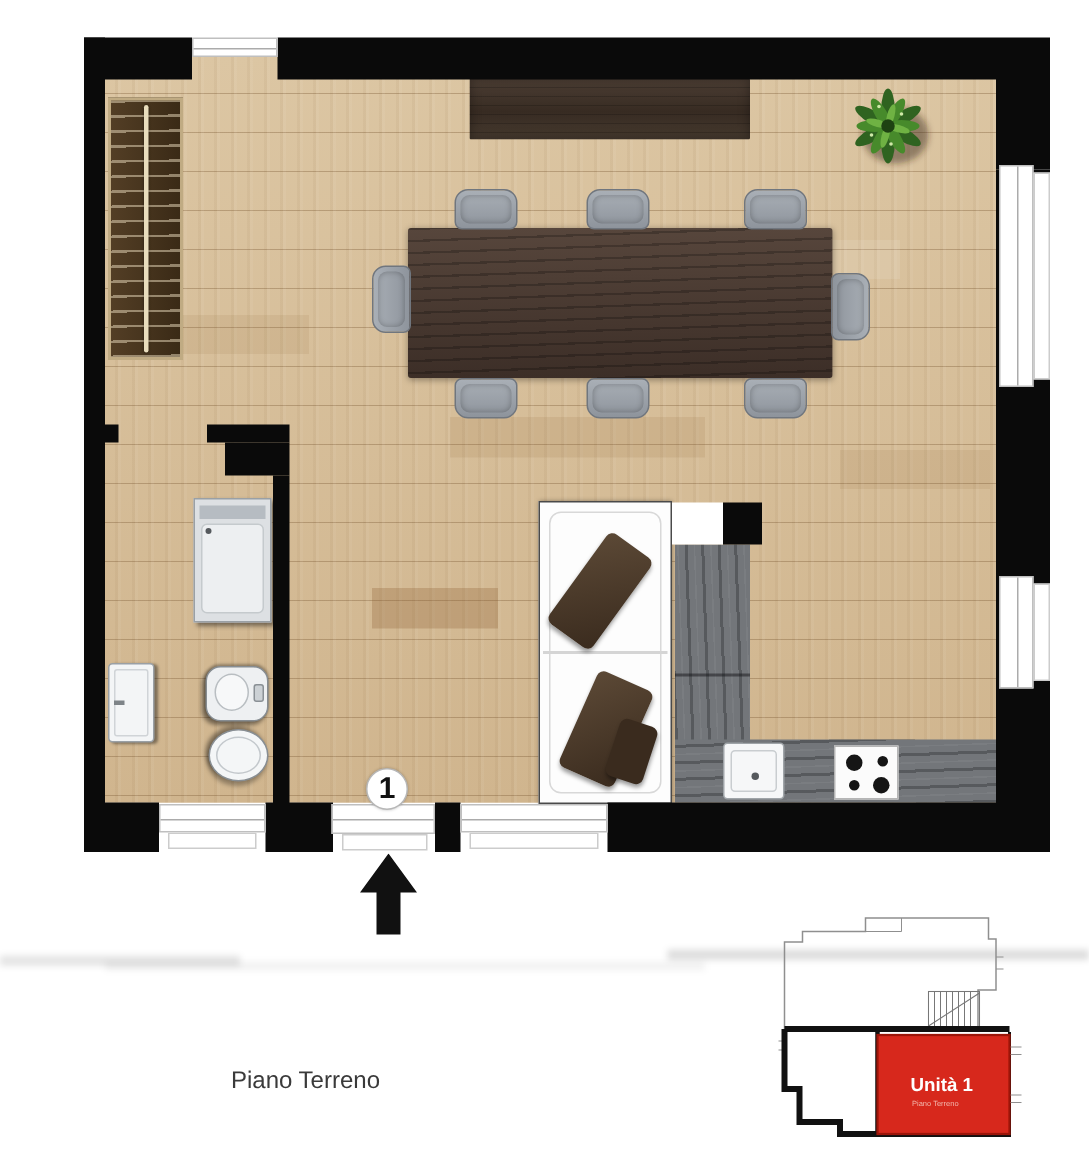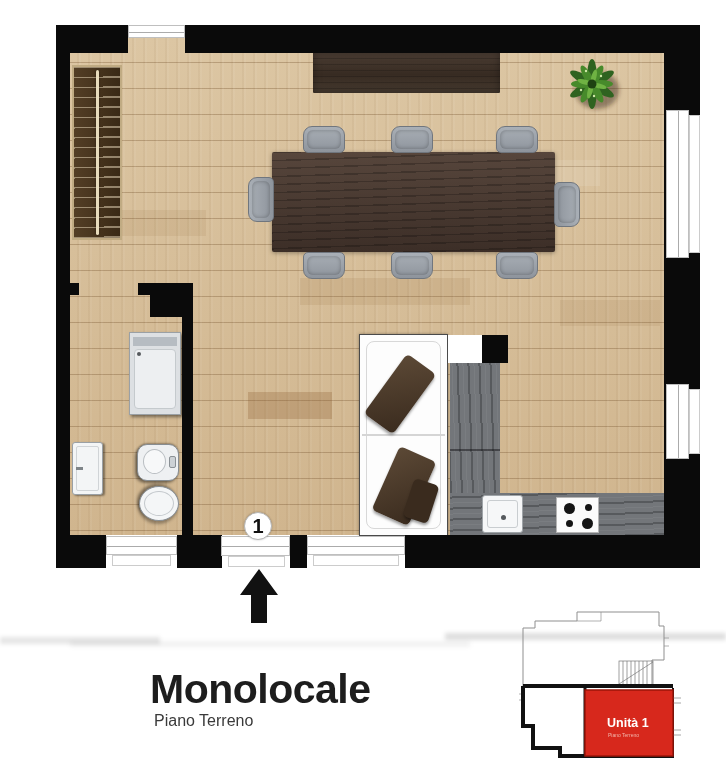--- a/index.html
+++ b/index.html
@@ -243,21 +243,20 @@
       <span>1</span>
     </div>
   <svg class="abs z2" style="left:238px;top:569px" width="42" height="56" viewBox="0 0 42 56">
     <polygon points="21,0 2,26 13,26 13,54 29,54 29,26 40,26" fill="#111"></polygon>
   </svg>
 
   <div class="smudge z1" style="left:0;top:637px;width:160px;height:7px;background:rgba(0,0,0,0.10)"></div>
   <div class="smudge z1" style="left:70px;top:641px;width:400px;height:6px;background:rgba(0,0,0,0.05)"></div>
   <div class="smudge z1" style="left:445px;top:633px;width:281px;height:7px;background:rgba(0,0,0,0.13)"></div>
 
-  <div class="title">Monolocale</div>
   <div class="subtitle">Piano Terreno</div>
 
   <svg class="abs z2" style="left:513px;top:598px" width="213" height="170" viewBox="0 0 213 170">
     <g stroke="#8f8f8f" stroke-width="1" fill="none">
       <path d="M10,90 V30 H22 V23 H64 V14 H146 V28 H151 V62 H139 V90"></path>
       <path d="M64,23 H88 M88,14 V23" stroke-width="0.7"></path>
       <path d="M6,96 H10 M6,102 H10 M151,40 H156 M151,48 H156" stroke-width="0.7"></path>
     </g>
     <g stroke="#777" stroke-width="0.7" fill="none">
       <rect x="106" y="63" width="34" height="24"></rect>

